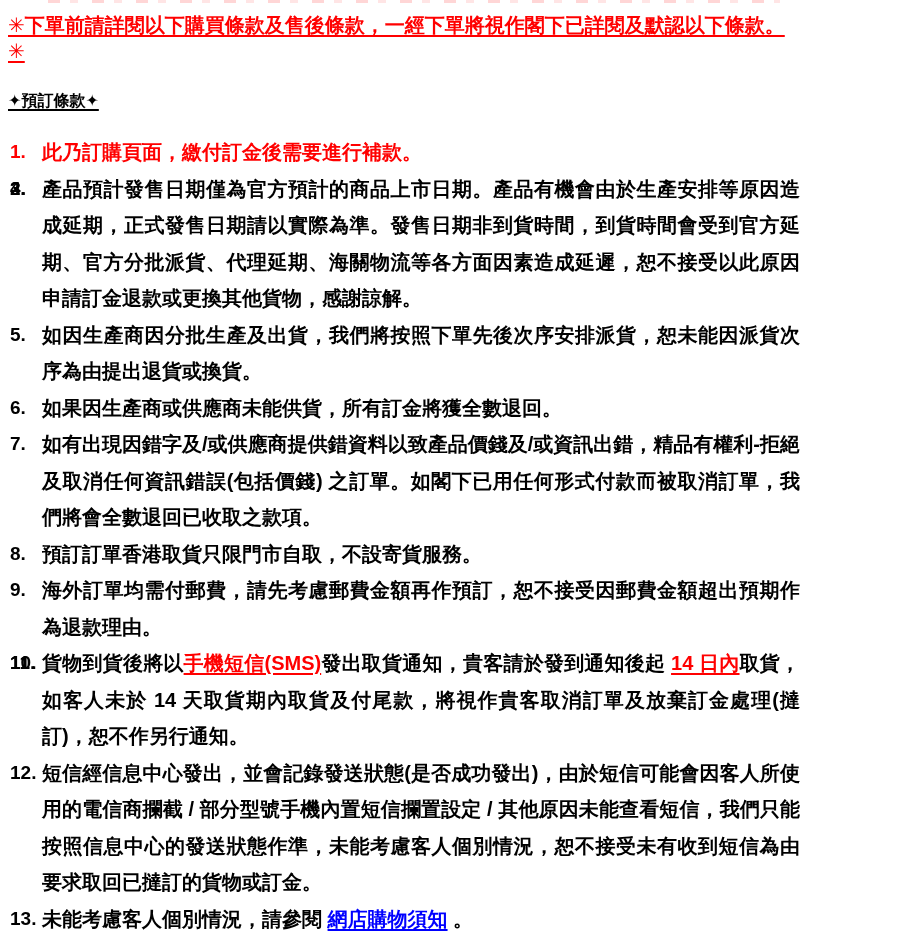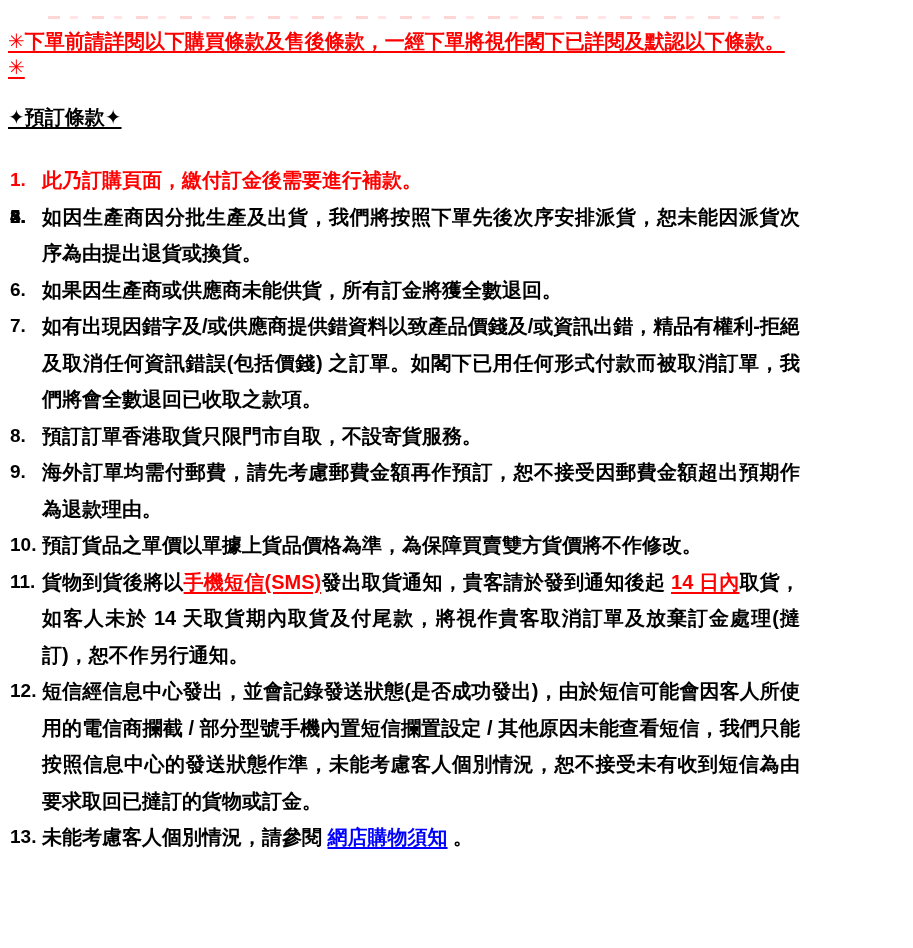--- a/index.html
+++ b/index.html
@@ -14,21 +14,21 @@
     background:var(--bg);
   }
   body{
     width:913px;
     color:var(--ink);
     font-family:"Liberation Sans","DejaVu Sans",sans-serif;
     font-weight:700;
     -webkit-font-smoothing:antialiased;
   }
   .page{
-    padding:16px 10px 8px 8px;
+    padding:0 10px 8px 8px;
     box-sizing:border-box;
     width:810px;
   }
   
   .top-remnant{
     height:3px;
     margin:0 20px 0 40px;
     background:repeating-linear-gradient(90deg,
       rgba(255,0,0,0.16) 0 12px, rgba(255,0,0,0) 12px 22px,
       rgba(255,0,0,0.10) 22px 30px, rgba(255,0,0,0) 30px 44px);
@@ -37,22 +37,22 @@
     margin:9px 0 0 0;
     font-size:20px;
     line-height:26px;
     color:var(--red);
     text-decoration:underline;
     text-decoration-thickness:2px;
     text-underline-offset:3px;
     font-weight:700;
   }
   .section-title{
-    margin:24px 0 12px 0;
-    font-size:20px;
+    margin:24px 0 0 0;
+    font-size:16px;
     line-height:26px;
     color:var(--ink);
     text-decoration:underline;
     text-decoration-thickness:2px;
     text-underline-offset:3px;
     font-weight:700;
     display:inline-block;
   }
   .terms{
     margin:20px 0 0 0;
@@ -96,24 +96,24 @@
   <div class="top-remnant"></div>
 
   <h1 class="notice">✳下單前請詳閱以下購買條款及售後條款，一經下單將視作閣下已詳閱及默認以下條款。✳</h1>
 
   <h2 class="section-title">✦預訂條款✦</h2>
 
   <ol class="terms" id="terms-list">
       <li class="term red-item"><span class="num">1.</span><span><span class="seg">此乃訂購頁面，繳付訂金後需要進行補款。</span></span></li>
       <li class="term"><span class="num">2.</span></li>
       <li class="term"><span class="num">3.</span></li>
-      <li class="term"><span class="num">4.</span></li>
+      <li class="term"><span class="num">4.</span><span><span class="seg">產品預計發售日期僅為官方預計的商品上市日期。產品有機會由於生產安排等原因造成延期，正式發售日期請以實際為準。發售日期非到貨時間，到貨時間會受到官方延期、官方分批派貨、代理延期、海關物流等各方面因素造成延遲，恕不接受以此原因申請訂金退款或更換其他貨物，感謝諒解。</span></span></li>
       <li class="term"><span class="num">5.</span><span><span class="seg">如因生產商因分批生產及出貨，我們將按照下單先後次序安排派貨，恕未能因派貨次序為由提出退貨或換貨。</span></span></li>
       <li class="term"><span class="num">6.</span><span><span class="seg">如果因生產商或供應商未能供貨，所有訂金將獲全數退回。</span></span></li>
       <li class="term"><span class="num">7.</span><span><span class="seg">如有出現因錯字及/或供應商提供錯資料以致產品價錢及/或資訊出錯，精品有權利-拒絕及取消任何資訊錯誤(包括價錢) 之訂單。如閣下已用任何形式付款而被取消訂單，我們將會全數退回已收取之款項。</span></span></li>
       <li class="term"><span class="num">8.</span><span><span class="seg">預訂訂單香港取貨只限門市自取，不設寄貨服務。</span></span></li>
       <li class="term"><span class="num">9.</span><span><span class="seg">海外訂單均需付郵費，請先考慮郵費金額再作預訂，恕不接受因郵費金額超出預期作為退款理由。</span></span></li>
-      <li class="term"><span class="num">10.</span><span><span class="seg">預訂貨品之單價以單據上貨品價格為準，為保障買賣雙方貨價將不作修改。</span></span></li>
+      <li class="term"><span class="num">10.</span></li>
       <li class="term"><span class="num">11.</span><span><span class="seg">貨物到貨後將以</span><span class="seg hl-red">手機短信(SMS)</span><span class="seg">發出取貨通知，貴客請於發到通知後起 </span><span class="seg hl-red">14 日內</span><span class="seg">取貨，如客人未於 14 天取貨期內取貨及付尾款，將視作貴客取消訂單及放棄訂金處理(撻訂)，恕不作另行通知。</span></span></li>
       <li class="term"><span class="num">12.</span><span><span class="seg">短信經信息中心發出，並會記錄發送狀態(是否成功發出)，由於短信可能會因客人所使用的電信商攔截 / 部分型號手機內置短信攔置設定 / 其他原因未能查看短信，我們只能按照信息中心的發送狀態作準，未能考慮客人個別情況，恕不接受未有收到短信為由要求取回已撻訂的貨物或訂金。</span></span></li>
       <li class="term"><span class="num">13.</span><span><span class="seg">未能考慮客人個別情況，請參閱 </span><a class="seg shop-link">網店購物須知</a><span class="seg"> 。</span></span></li>
     </ol>
 </div>
 
 </body></html>

